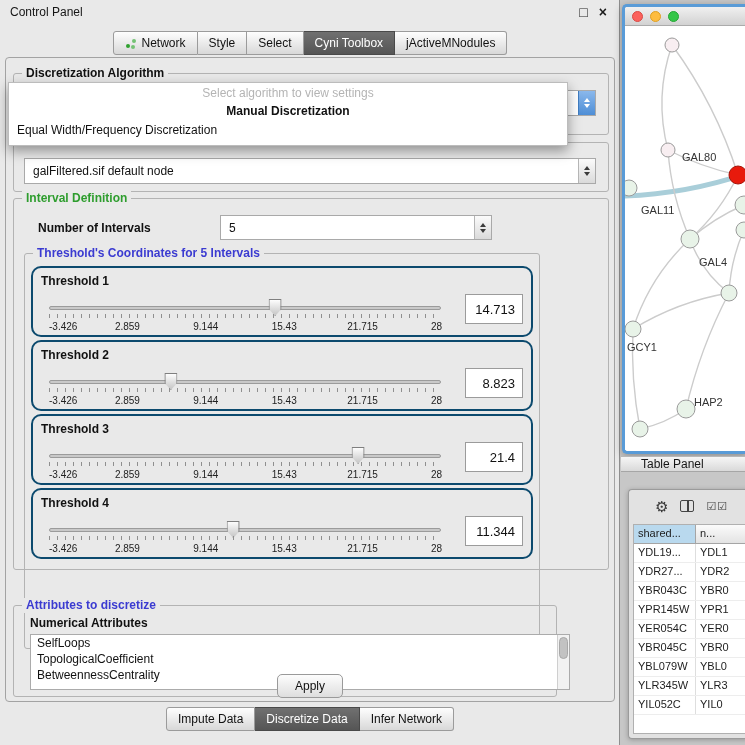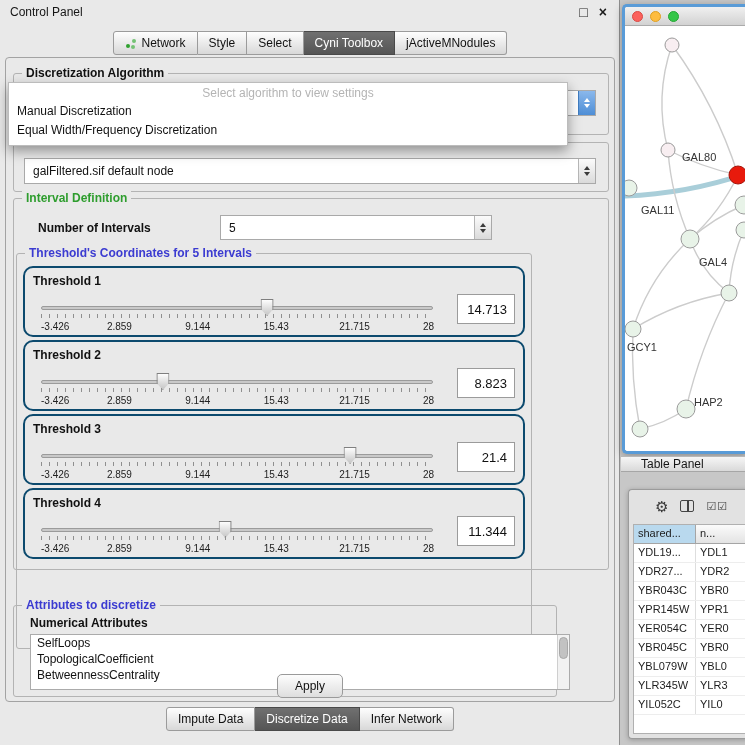--- a/index.html
+++ b/index.html
@@ -38,30 +38,30 @@
   .tri-down{width:0;height:0;border-left:3px solid transparent;border-right:3px solid transparent;border-top:4px solid #3b3b3b;}
   .combo-stepper.blue .tri-up{border-bottom-color:#fff;}
   .combo-stepper.blue .tri-down{border-top-color:#fff;}
 
   .algo-group{left:7px;top:15px;width:596px;height:62px;}
   .algo-combo{left:10px;top:16px;width:572px;}
 
   .algo-popup{position:absolute;left:8px;top:82px;width:560px;background:#fff;border:1px solid #bcbcbc;box-shadow:0 5px 12px rgba(0,0,0,.38);z-index:40;padding-bottom:5px;}
   .popup-placeholder{text-align:center;color:#b4b4b4;font-size:12px;padding:3px 0 2px;}
   .popup-option{font-size:12px;padding:2px 8px;color:#111;line-height:15px;}
-  .popup-option.first{font-weight:normal;}
+  .popup-option.first{font-weight:bold;text-align:center;}
 
   .tabledata-group{left:7px;top:84px;width:596px;height:50px;}
   .tabledata-combo{left:10px;top:15px;width:572px;}
 
   .interval-group{left:7px;top:140px;width:596px;height:372px;}
   .num-label{position:absolute;left:24px;top:22px;font-size:12px;font-weight:bold;color:#111;}
   .num-combo{left:206px;top:16px;width:272px;height:25px;}
 
-  .thresholds-group{left:2px;top:54px;width:516px;height:396px;}
+  .thresholds-group{left:10px;top:54px;width:516px;height:396px;}
   .threshold-panel{position:relative;margin:0 6px 3px 6px;height:71px;border:2px solid #0c4a6e;border-radius:10px;}
   #threshold-panels{padding-top:12px;}
   .th-label{position:absolute;left:8px;top:6px;font-size:12px;font-weight:bold;color:#111;}
   .slider{position:absolute;left:12px;top:24px;width:400px;height:44px;}
   .track{position:absolute;left:4px;right:4px;top:14px;height:4px;background:#c9c9c9;border:1px solid #9b9b9b;border-radius:2px;}
   .thumb{position:absolute;top:-8px;width:13px;height:17px;background:linear-gradient(#fdfdfd,#c6c6c6);border:1px solid #7f7f7f;clip-path:polygon(0 0,100% 0,100% 58%,50% 100%,0 58%);transform:translateX(-50%);}
   .ticks{position:absolute;left:4px;right:4px;top:22px;height:4px;background-image:repeating-linear-gradient(90deg,#8f8f8f 0,#8f8f8f 1px,transparent 1px,transparent 8px);}
   .scale{position:absolute;left:4px;right:4px;top:29px;height:12px;font-size:10px;color:#222;}
   .scale span{position:absolute;transform:translateX(-50%);white-space:nowrap;}
   .value-box{position:absolute;right:8px;top:26px;width:58px;height:30px;background:#fff;border:1px solid #9b9b9b;font-size:13px;display:flex;align-items:center;justify-content:flex-end;padding-right:7px;color:#111;}

